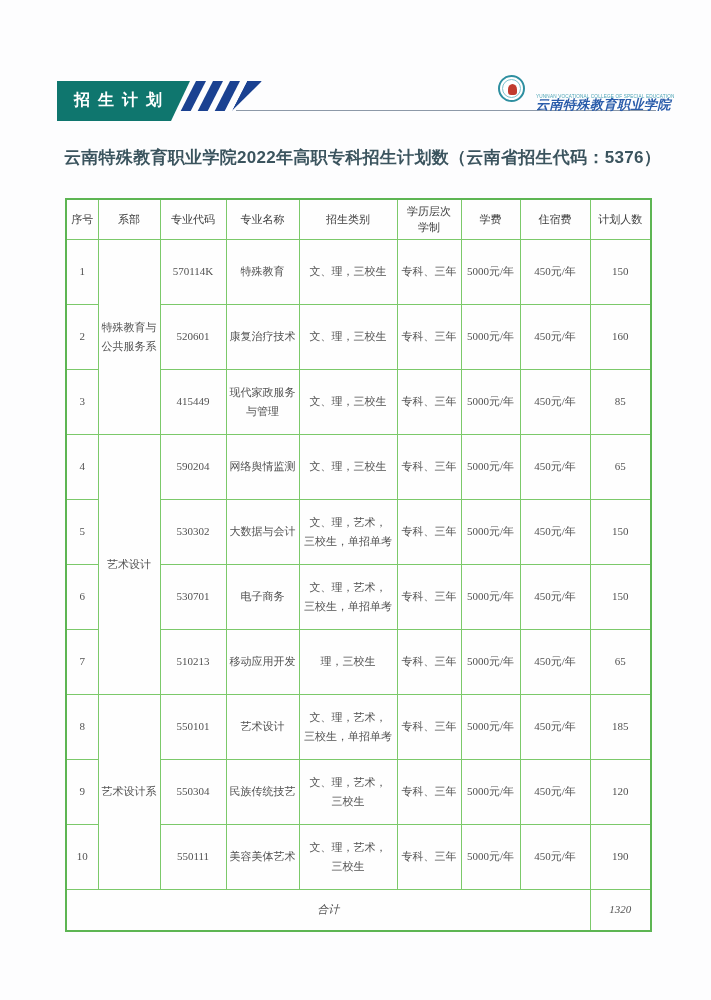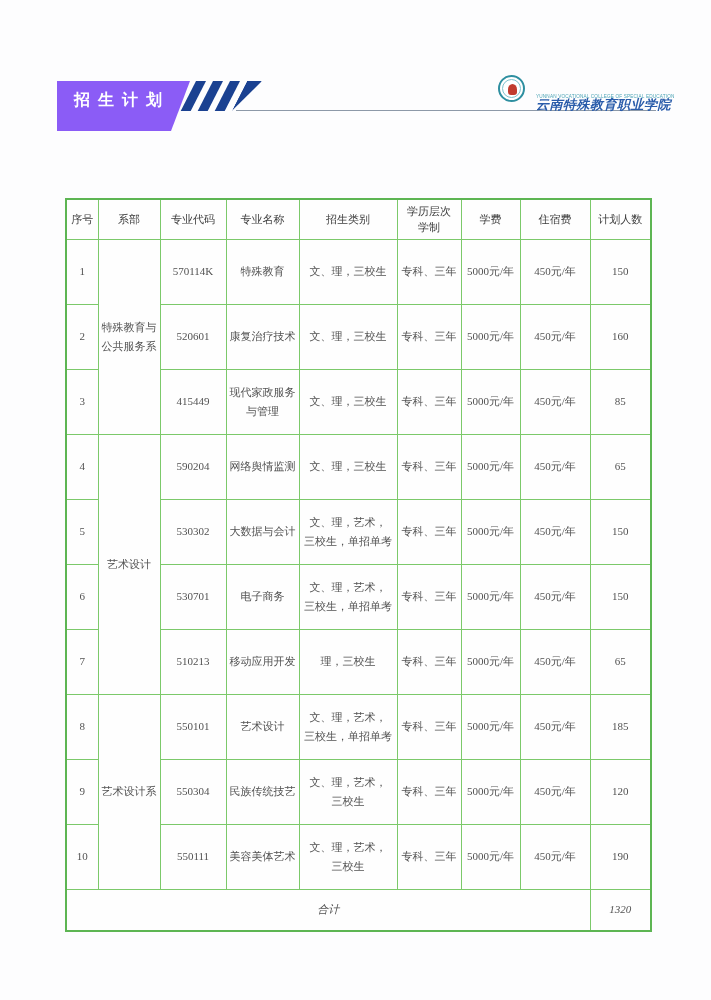--- a/index.html
+++ b/index.html
@@ -4,22 +4,22 @@
 <style>
   * { margin:0; padding:0; box-sizing:border-box; }
   html,body { background:#ffffff; }
   .page {
     position:relative; width:711px; height:1000px; background:#fdfdfe;
     font-family:"Liberation Sans","DejaVu Sans",sans-serif; overflow:hidden;
   }
 
   
   .banner-block {
-    position:absolute; left:57px; top:81px; width:133px; height:50px;
-    background:#8b5cf6;
+    position:absolute; left:57px; top:81px; width:133px; height:40px;
+    background:#0f766e;
     clip-path:polygon(0 0,100% 0,calc(100% - 19px) 100%,0 100%);
   }
   .banner-label {
     display:block; color:#ffffff; font-size:16px; font-weight:bold;
     letter-spacing:8px; line-height:38px; padding-left:17px; white-space:nowrap;
   }
   .stripe {
     position:absolute; top:81px; height:30px; width:10px; background:#1a4191;
     transform:skewX(-27deg); transform-origin:top left;
   }
@@ -110,20 +110,21 @@
   <div class="stripe-tail"></div>
   <div class="header-rule"></div>
 
   <div class="logo-badge">
     <div class="inner-ring"></div>
     <div class="emblem"></div>
   </div>
   <div class="logo-name-cn">云南特殊教育职业学院</div>
   <div class="logo-name-en">YUNNAN VOCATIONAL COLLEGE OF SPECIAL EDUCATION</div>
 
+  <div class="page-title">云南特殊教育职业学院2022年高职专科招生计划数（云南省招生代码：5376）</div>
 
   <table class="plan">
     <colgroup>
       <col style="width:32px">
         <col style="width:62px">
         <col style="width:66px">
       <col style="width:73px">
         <col style="width:98px">
         <col style="width:64px">
       <col style="width:59px">

